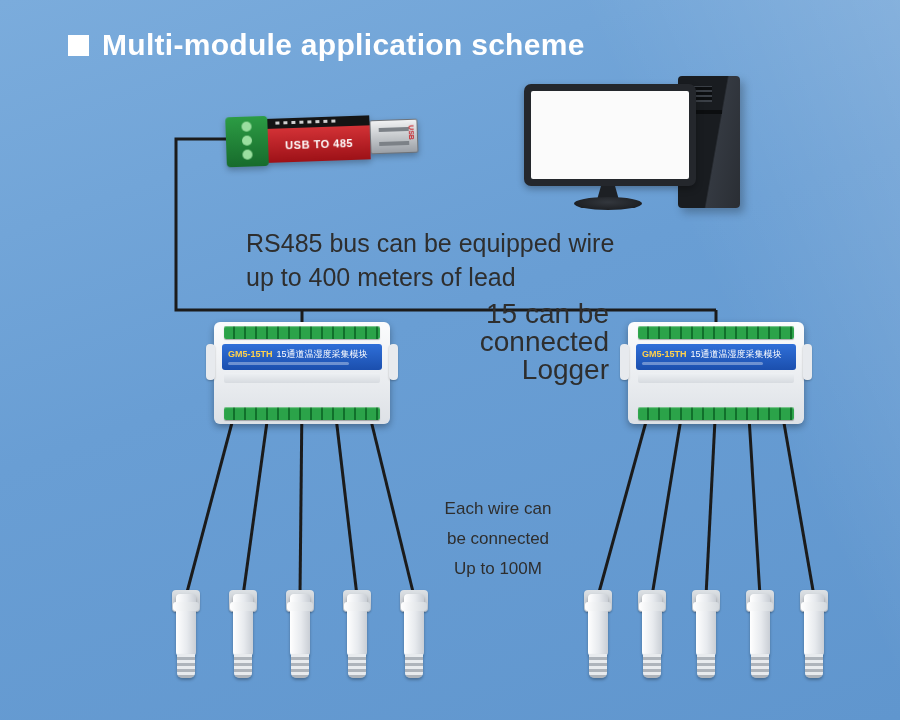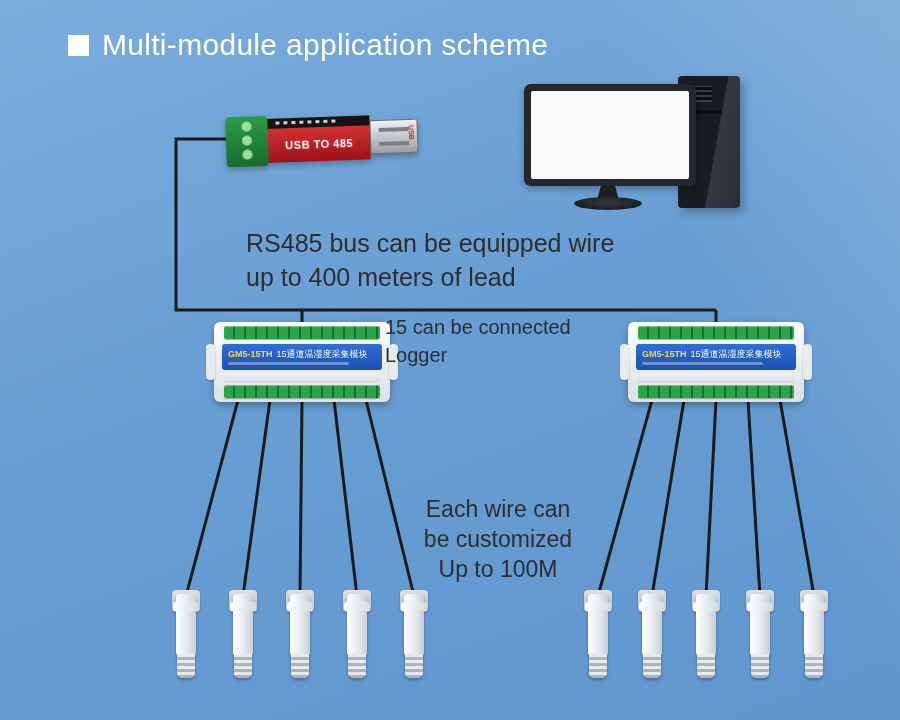--- a/index.html
+++ b/index.html
@@ -4,28 +4,28 @@
 <style>
   html,body{margin:0;padding:0}
   body{font-family:"Liberation Sans",sans-serif}
   .stage{position:relative;width:900px;height:720px;overflow:hidden;
          background:linear-gradient(160deg,#7bacdc 0%,#699ed4 45%,#6096ce 100%)}
   .corner-light{position:absolute;inset:0;pointer-events:none;
          background:linear-gradient(245deg,rgba(255,255,255,.16),rgba(255,255,255,0) 26%)}
 
   
   .title{position:absolute;left:68px;top:28px;display:flex;align-items:center;gap:13px;
-         color:#ffffff;font-size:30px;font-weight:normal;z-index:6;letter-spacing:.3px}
+         color:#ffffff;font-size:30px;font-weight:bold;z-index:6;letter-spacing:.3px}
   .title .sq{width:21px;height:21px;background:#ffffff;display:inline-block}
   .note{position:absolute;color:#2e2e2e;z-index:6}
   #lbl-converter{left:238px;top:170px;font-size:26px}
   #lbl-computer{left:568px;top:200px;font-size:26px}
   #note-bus{left:246px;top:226px;font-size:25px;line-height:34px}
-  #note-logger{left:385px;top:313px;font-size:20px;width:224px;text-align:left;line-height:28px}
-  #note-wires{left:402px;top:494px;font-size:23px;width:192px;text-align:center;line-height:30px}
+  #note-logger{left:385px;top:300px;font-size:28px;width:224px;text-align:right;line-height:28px}
+  #note-wires{left:402px;top:494px;font-size:17px;width:192px;text-align:center;line-height:30px}
 
   
   svg.wires{position:absolute;left:0;top:0;z-index:1}
 
   
   .converter{position:absolute;left:226px;top:112px;width:192px;height:54px;display:flex;
              align-items:center;transform:rotate(-2deg);z-index:4;
              filter:drop-shadow(0 3px 3px rgba(0,0,0,.28))}
   .conv-term{width:42px;height:50px;background:linear-gradient(#2c9c44,#176b2c);
              border-radius:4px;position:relative;flex:none}
@@ -54,21 +54,21 @@
   .tower::after{content:"";position:absolute;left:8px;top:34px;width:36px;height:4px;background:#0c0e10}
   .monitor{position:absolute;left:524px;top:84px;width:172px;height:102px;background:#24272c;
          border-radius:7px;padding:7px;box-sizing:border-box;z-index:3;box-shadow:0 3px 7px rgba(0,0,0,.3)}
   .screen{width:100%;height:100%;background:#fbfbfb;border-radius:2px}
   .m-neck{position:absolute;left:597px;top:186px;width:22px;height:14px;background:#1d2024;
          clip-path:polygon(18% 0,82% 0,100% 100%,0 100%);z-index:3}
   .m-base{position:absolute;left:574px;top:197px;width:68px;height:13px;border-radius:50%;z-index:3;
          background:radial-gradient(ellipse at 50% 40%,#33373d,#15171a)}
 
   
-  .logger{position:absolute;width:176px;height:80px;border-radius:6px;z-index:4;
+  .logger{position:absolute;width:176px;height:102px;border-radius:6px;z-index:4;
           background:linear-gradient(#fbfcfd,#dde1e6);box-shadow:0 3px 7px rgba(0,0,0,.32)}
   .logger::before,.logger::after{content:"";position:absolute;top:22px;width:9px;height:36px;
           background:#e7eaee;border-radius:4px;box-shadow:0 1px 2px rgba(0,0,0,.25)}
   .logger::before{left:-8px}
   .logger::after{right:-8px}
   .term{position:absolute;left:10px;right:10px;height:13px;border-radius:2px;
         background:repeating-linear-gradient(90deg,#2ba349 0 9px,#11702b 9px 11px);
         box-shadow:inset 0 1px 1px rgba(255,255,255,.4),0 1px 1px rgba(0,0,0,.3)}
   .term.top{top:4px}
   .term.bottom{bottom:4px}
@@ -142,21 +142,21 @@
   <div class="note" id="note-bus">
     <div>RS485 bus can be equipped wire</div>
     <div>up to 400 meters of lead</div>
   </div>
   <div class="note" id="note-logger">
     <div>15 can be connected</div>
     <div>Logger</div>
   </div>
   <div class="note" id="note-wires">
     <div>Each wire can</div>
-    <div>be customized</div>
+    <div>be connected</div>
     <div>Up to 100M</div>
   </div>
 
   <div class="logger" style="left:214px;top:322px">
     <div class="term top"></div>
     <div class="band">
       <div class="l1">
         <span class="model">GM5-15TH</span><span>15通道温湿度采集模块</span>
       </div>
       <div class="l2"></div>

